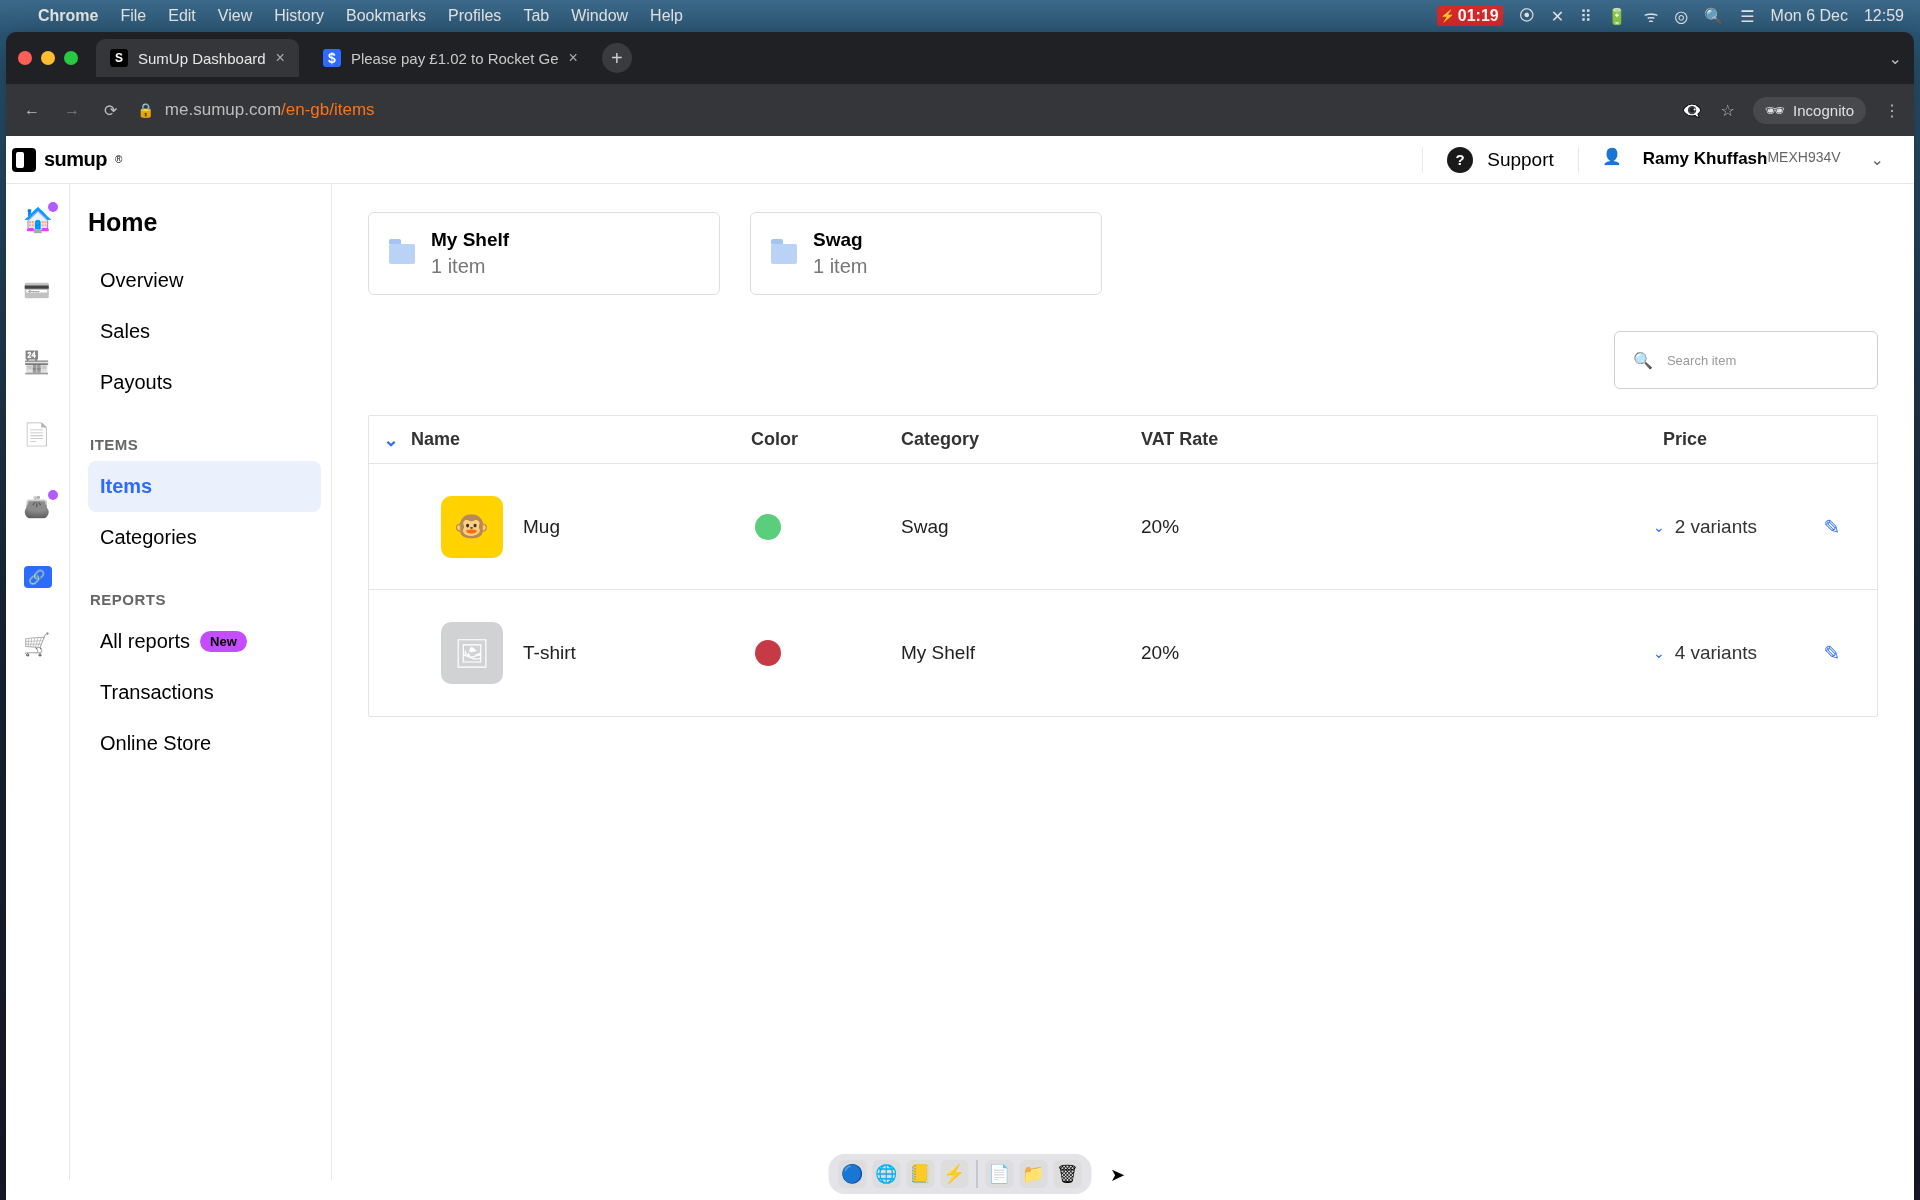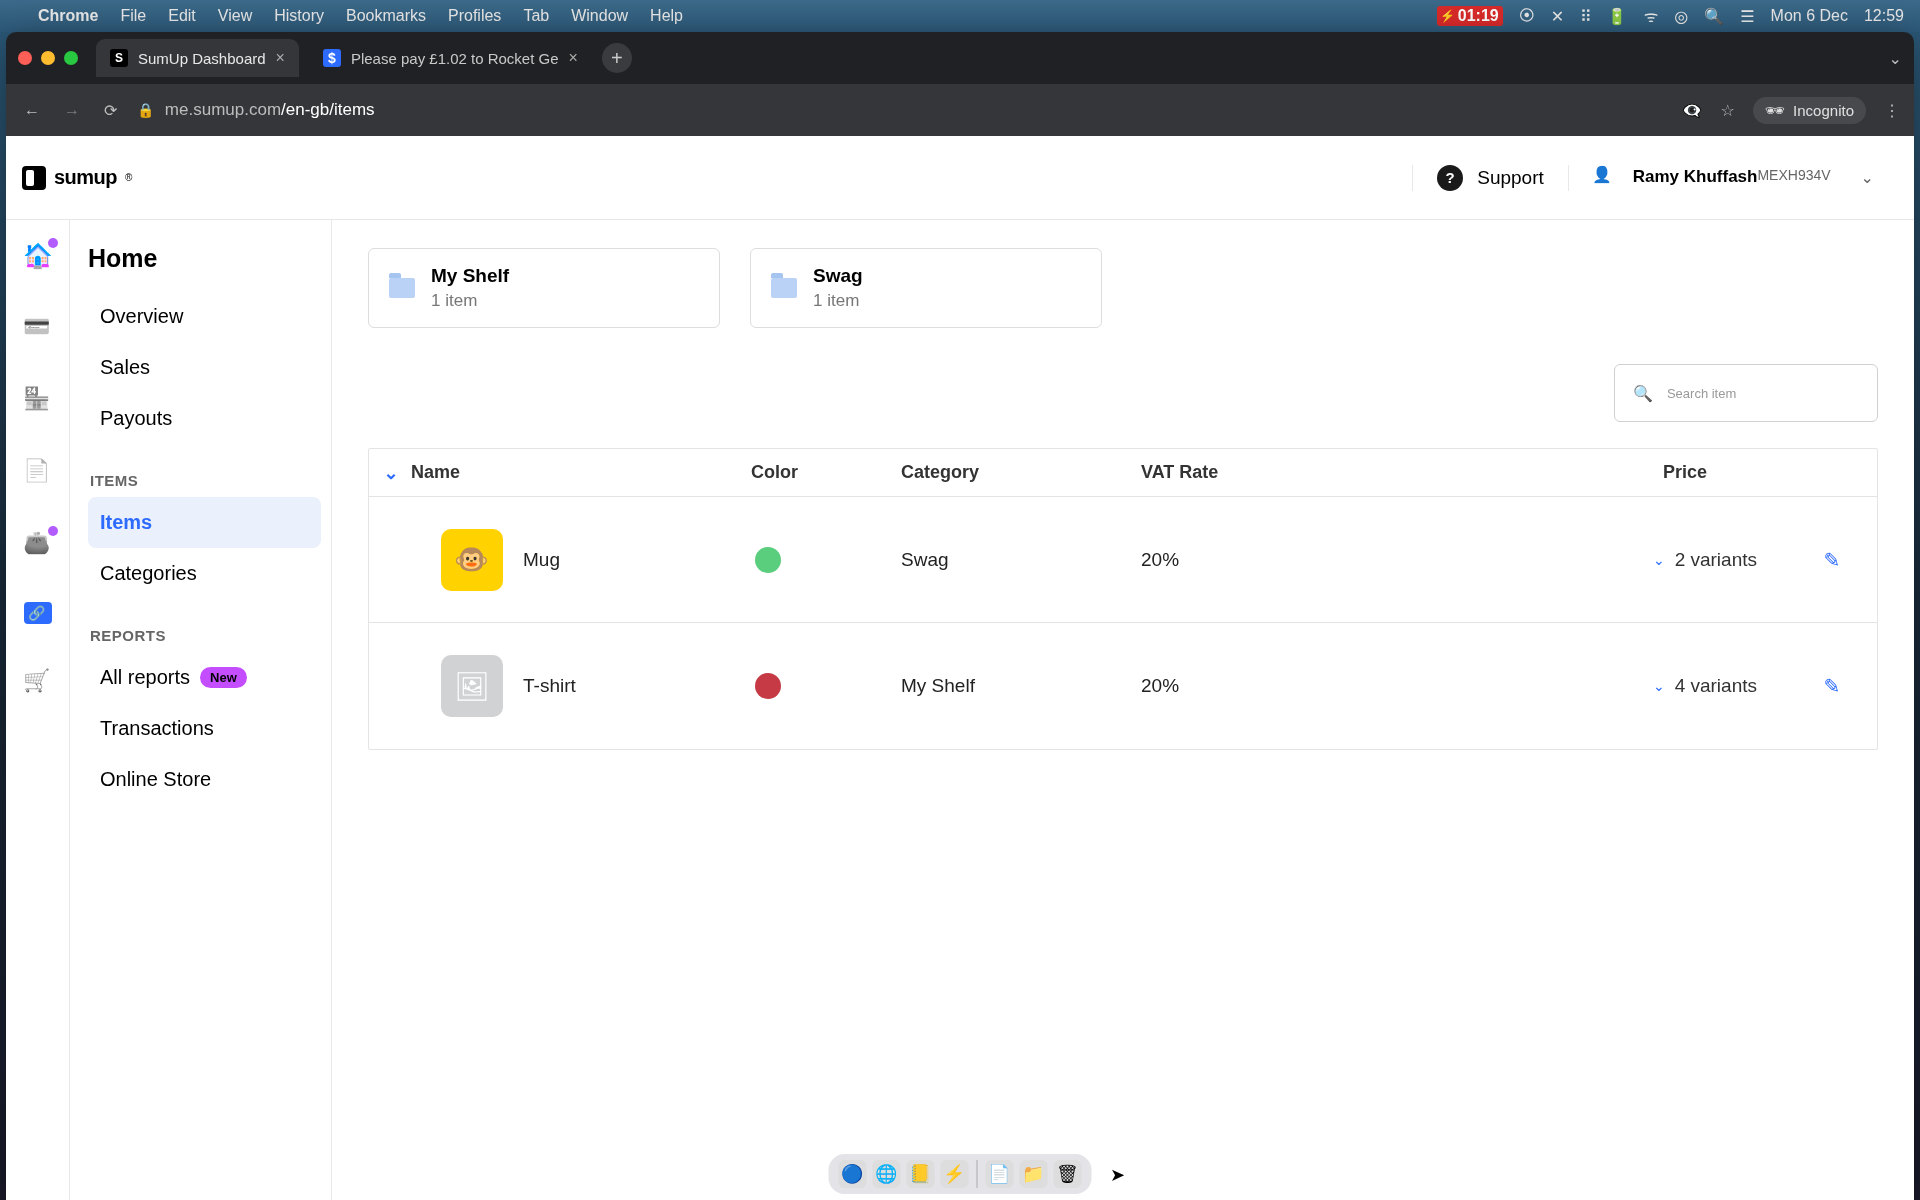--- a/index.html
+++ b/index.html
@@ -27,30 +27,30 @@
   .tab .favicon { width: 18px; height: 18px; border-radius: 3px; background: #000; display: flex; align-items: center; justify-content: center; color: #fff; font-weight: 700; font-size: 12px; }
   .tab .favicon.blue { background: #2d6bff; color:#fff; font-size:14px; }
   .tab .close { margin-left: auto; color: #aaa; font-size: 16px; }
   .newtab { width: 30px; height: 30px; border-radius: 50%; background: #3a3b3f; color: #ccc; display: flex; align-items: center; justify-content: center; font-size: 20px; }
   .tabbar-right { margin-left: auto; color: #bbb; }
 
   .chrome-addr { background: #35363a; height: 52px; display: flex; align-items: center; padding: 0 14px; gap: 16px; color: #bdbdbd; }
   .navbtn { padding: 4px; }
   .omnibox { flex: 1; display: flex; align-items: center; gap: 10px; font-size: 17px; }
   .omnibox .lock { font-size: 14px; color:#9aa0a6; }
-  .omnibox .dim { color: #ffffff; }
+  .omnibox .dim { color: #f97316; }
   .addr-right { display: flex; align-items: center; gap: 18px; }
   .incognito { display: flex; align-items: center; gap: 8px; background: #48494d; border-radius: 18px; padding: 4px 12px; color: #e0e0e0; font-size: 15px; }
   .incognito .glasses { font-size: 16px; }
 
   
   .page { background: #fff; height: 1064px; position: relative; }
 
   
-  .app-top { height: 84px; border-bottom: 1px solid #e8e8e8; display: flex; align-items: center; padding: 0 16px; }
+  .app-top { height: 48px; border-bottom: 1px solid #e8e8e8; display: flex; align-items: center; padding: 0 6px; }
   .logo { display: flex; align-items: center; gap: 8px; }
   .logo .mark { width: 24px; height: 24px; background: #000; border-radius: 4px; position: relative; }
   .logo .mark::after { content: ""; position: absolute; left: 4px; top: 4px; width: 8px; height: 16px; background: #fff; border-radius: 2px; }
   .logo .text { font-weight: 700; font-size: 20px; letter-spacing: -.5px; }
   .top-right { margin-left: auto; display: flex; align-items: stretch; }
   .support-cell, .user-cell { display: flex; align-items: center; gap: 14px; padding: 0 24px; border-left: 1px solid #e8e8e8; }
   .support-cell .qmark { width: 26px; height: 26px; border-radius: 50%; background: #1a1a1a; color:#fff; display:flex; align-items:center; justify-content:center; font-weight:700; font-size:15px; }
   .support-cell .label { font-size: 19px; }
   .user-cell .avatar { width: 26px; height: 26px; color:#222; }
   .user-cell .stack { display:flex; flex-direction:row; line-height:1.2; }
@@ -77,21 +77,21 @@
   .section-label { font-size: 15px; font-weight:700; color:#666; letter-spacing:.5px; margin: 28px 0 8px 2px; }
   .nav-item.active { background: #eaf0fc; color:#2d6bff; font-weight:700; }
   .badge-new { background:#c44dff; color:#000000; font-size:13px; font-weight:700; padding:3px 10px; border-radius: 12px; }
 
   .content { flex: 1; padding: 28px 36px; overflow:auto; }
   .folders { display:flex; gap: 30px; margin-bottom: 36px; }
   .folder-card { width: 352px; border:1px solid #ddd; border-radius:6px; padding: 16px 20px; display:flex; align-items:center; gap: 16px; }
   .folder-card .ficon { width:26px; height:20px; background:#b9d2f6; border-radius:2px; position:relative; }
   .folder-card .ficon::before { content:""; position:absolute; top:-5px; left:0; width:12px; height:5px; background:#a6c4f0; border-radius:2px 2px 0 0; }
   .folder-card .ftitle { font-weight:700; font-size:19px; }
-  .folder-card .fsub { font-size:17px; color:#777; margin-top:4px;}
+  .folder-card .fsub { font-size:20px; color:#777; margin-top:4px;}
 
   .search-wrap { display:flex; justify-content:flex-end; margin-bottom: 26px; }
   .searchbox { width: 264px; border:1px solid #d0d0d0; border-radius:6px; height:58px; display:flex; align-items:center; padding:0 18px; gap:14px; color:#888; }
   .searchbox input { border:none; outline:none; font-size:13px; flex:1; background:transparent; color:#333; }
   .searchbox input::placeholder { color:#999; }
 
   .items-table { border:1px solid #e4e4e4; border-radius:2px; }
   .thead, .trow { display:grid; grid-template-columns: 40px 340px 150px 240px 380px 1fr 90px; align-items:center; }
   .thead { height:48px; border-bottom:1px solid #e4e4e4; padding: 0 0 0 2px; font-weight:700; font-size:18px; color:#333; }
   .thead .sort { color:#2d6bff; display:flex; justify-content:center; }

